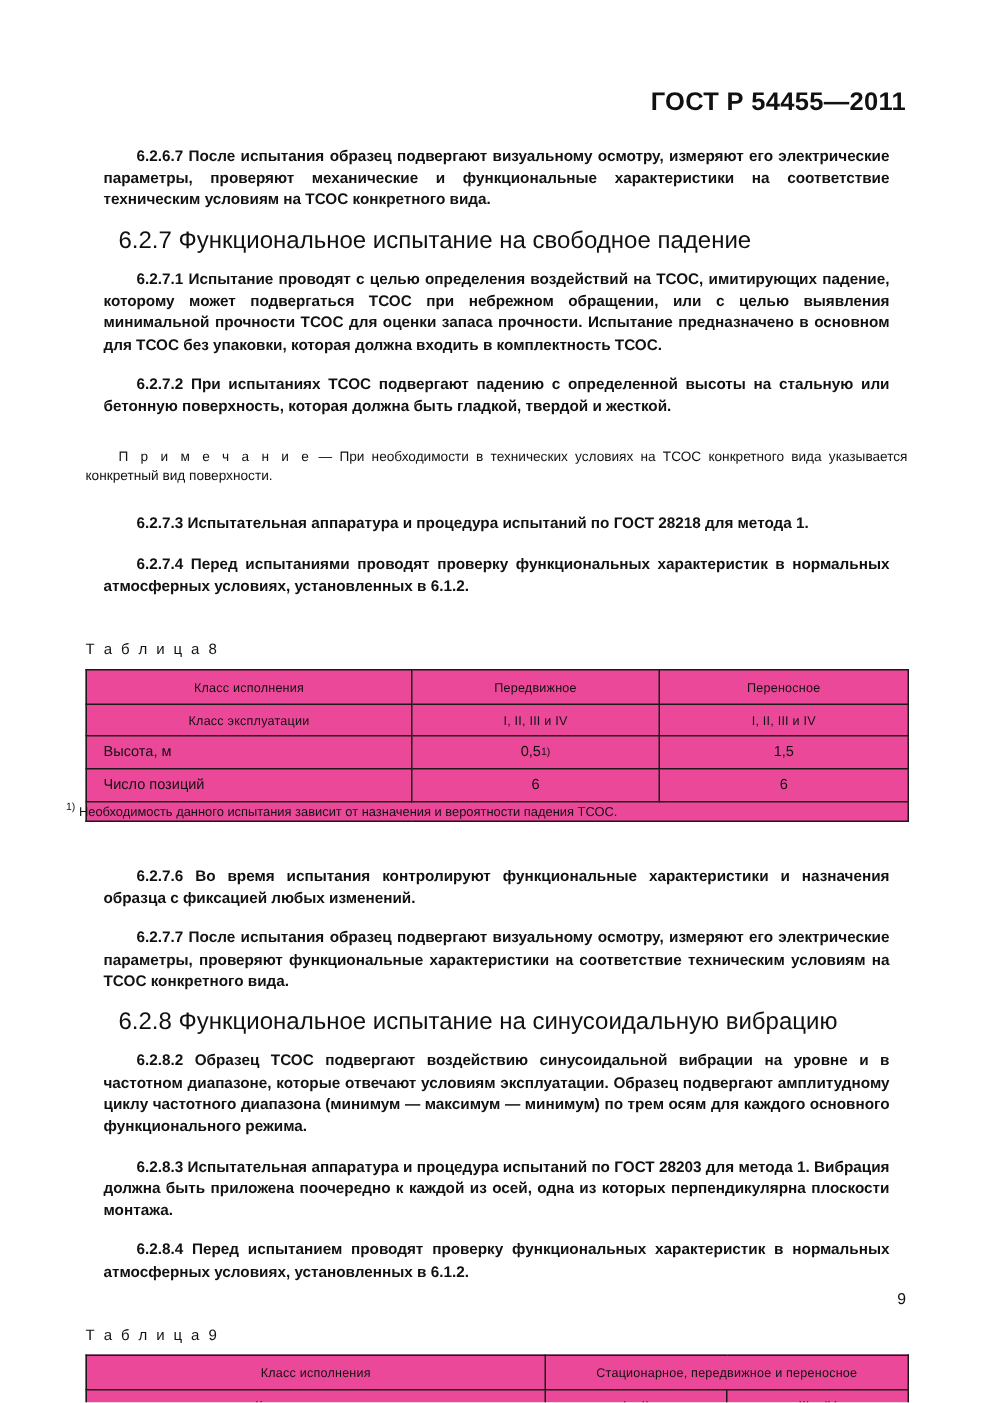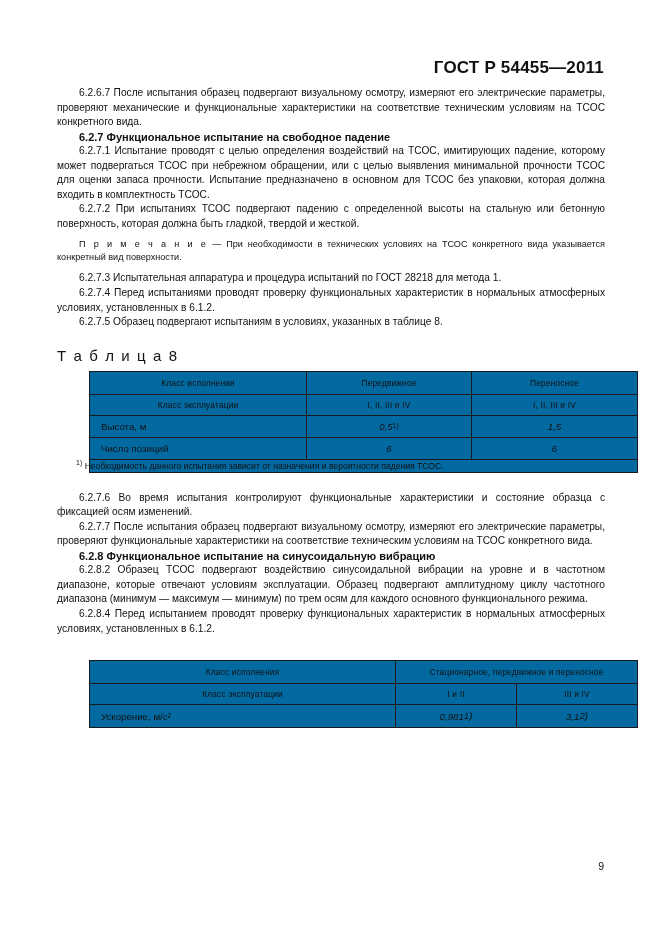--- a/index.html
+++ b/index.html
@@ -33,64 +33,64 @@
 
   
   .body-area {
     position: absolute;
     left: 57px;
     top: 86px;
     width: 548px;
   }
 
   p.para {
-    margin: 0;
+    margin: 12px;
     font-size: 10.2px;
     line-height: 14.55px;
     text-align: justify;
     text-indent: 22px;
     hyphens: manual;
+    font-weight: bold;
   }
 
   p.heading {
     margin: 0;
-    font-size: 11px;
+    font-size: 16px;
     line-height: 14.55px;
-    font-weight: bold;
+    font-weight: normal;
     text-indent: 22px;
   }
 
   p.note {
     margin: 0;
     font-size: 9.1px;
     line-height: 13px;
     text-align: justify;
     text-indent: 22px;
   }
   .spaced {
     letter-spacing: 1.7px;
   }
 
   .gap-note-top { height: 7px; }
   .gap-note-bot { height: 7px; }
 
   
   .tbl-caption {
-    font-size: 15px;
+    font-size: 10px;
     letter-spacing: 1.6px;
     margin: 0;
   }
 
   
   table.gost {
     border-collapse: collapse;
     width: 548px;
     table-layout: fixed;
-    background: #0369a1;
-    margin-left: 32px;
+    background: #ec4899;
   }
   table.gost td {
     border: 1px solid #1a1a1a;
     padding: 0;
     vertical-align: middle;
   }
   .cell {
     display: flex;
     align-items: center;
     box-sizing: border-box;
@@ -101,21 +101,20 @@
 
   .hdr-txt {
     font-size: 8.4px;
     letter-spacing: 0.15px;
   }
   .row-label {
     font-size: 9.7px;
   }
   .val {
     font-size: 9.7px;
-    font-style: italic;
   }
   .val-italic {
     font-size: 9.7px;
     font-style: italic;
   }
   sup {
     font-size: 7px;
     line-height: 0;
     vertical-align: super;
   }
@@ -165,21 +164,20 @@
     <div class="gap-note-top"></div>
 
     <p class="note"><span class="spaced">П р и м е ч а н и е</span><span> — При необходимости в технических условиях на ТСОС конкретного вида указывается конкретный вид поверхности.</span></p>
 
     <div class="gap-note-bot"></div>
 
     <p class="para">6.2.7.3  Испытательная аппаратура и процедура испытаний по ГОСТ 28218 для метода 1.</p>
 
     <p class="para">6.2.7.4  Перед испытаниями проводят проверку функциональных характеристик в нормальных атмосферных условиях, установленных в 6.1.2.</p>
 
-    <p class="para">6.2.7.5  Образец подвергают испытаниям в условиях, указанных в таблице 8.</p>
 
     <div style="height:17px"></div>
 
     <p class="tbl-caption">Т а б л и ц а  8</p>
 
     <div style="height:7px"></div>
 
     <div class="tbl-wrap">
       <table class="gost">
         <colgroup>
@@ -266,35 +264,37 @@
               <sup>1)</sup>
               <span>Необходимость данного испытания зависит от назначения и вероятности падения ТСОС.</span>
             </td>
           </tr>
         </tbody>
       </table>
     </div>
 
     <div style="height:18px"></div>
 
-    <p class="para">6.2.7.6  Во время испытания контролируют функциональные характеристики и состояние образца с фиксацией осям изменений.</p>
+    <p class="para">6.2.7.6  Во время испытания контролируют функциональные характеристики и назначения образца с фиксацией любых изменений.</p>
 
     <p class="para">6.2.7.7  После испытания образец подвергают визуальному осмотру, измеряют его электрические параметры, проверяют функциональные характеристики на соответствие техническим условиям на ТСОС конкретного вида.</p>
 
     <p class="heading">6.2.8  Функциональное испытание на синусоидальную вибрацию</p>
 
 
     <p class="para">6.2.8.2  Образец ТСОС подвергают воздействию синусоидальной вибрации на уровне и в частотном диапазоне, которые отвечают условиям эксплуатации. Образец подвергают амплитудному циклу частотного диапазона (минимум — максимум — минимум) по трем осям для каждого основного функционального режима.</p>
 
+    <p class="para">6.2.8.3  Испытательная аппаратура и процедура испытаний по ГОСТ 28203 для метода 1. Вибрация должна быть приложена поочередно к каждой из осей, одна из которых перпендикулярна плоскости монтажа.</p>
 
     <p class="para">6.2.8.4  Перед испытанием проводят проверку функциональных характеристик в нормальных атмосферных условиях, установленных в 6.1.2.</p>
 
 
     <div style="height:17px"></div>
 
+    <p class="tbl-caption">Т а б л и ц а  9</p>
 
     <div style="height:7px"></div>
 
     <div class="tbl-wrap">
       <table class="gost">
         <colgroup>
           <col style="width:306px">
           <col style="width:121px">
           <col style="width:121px">
         </colgroup>

